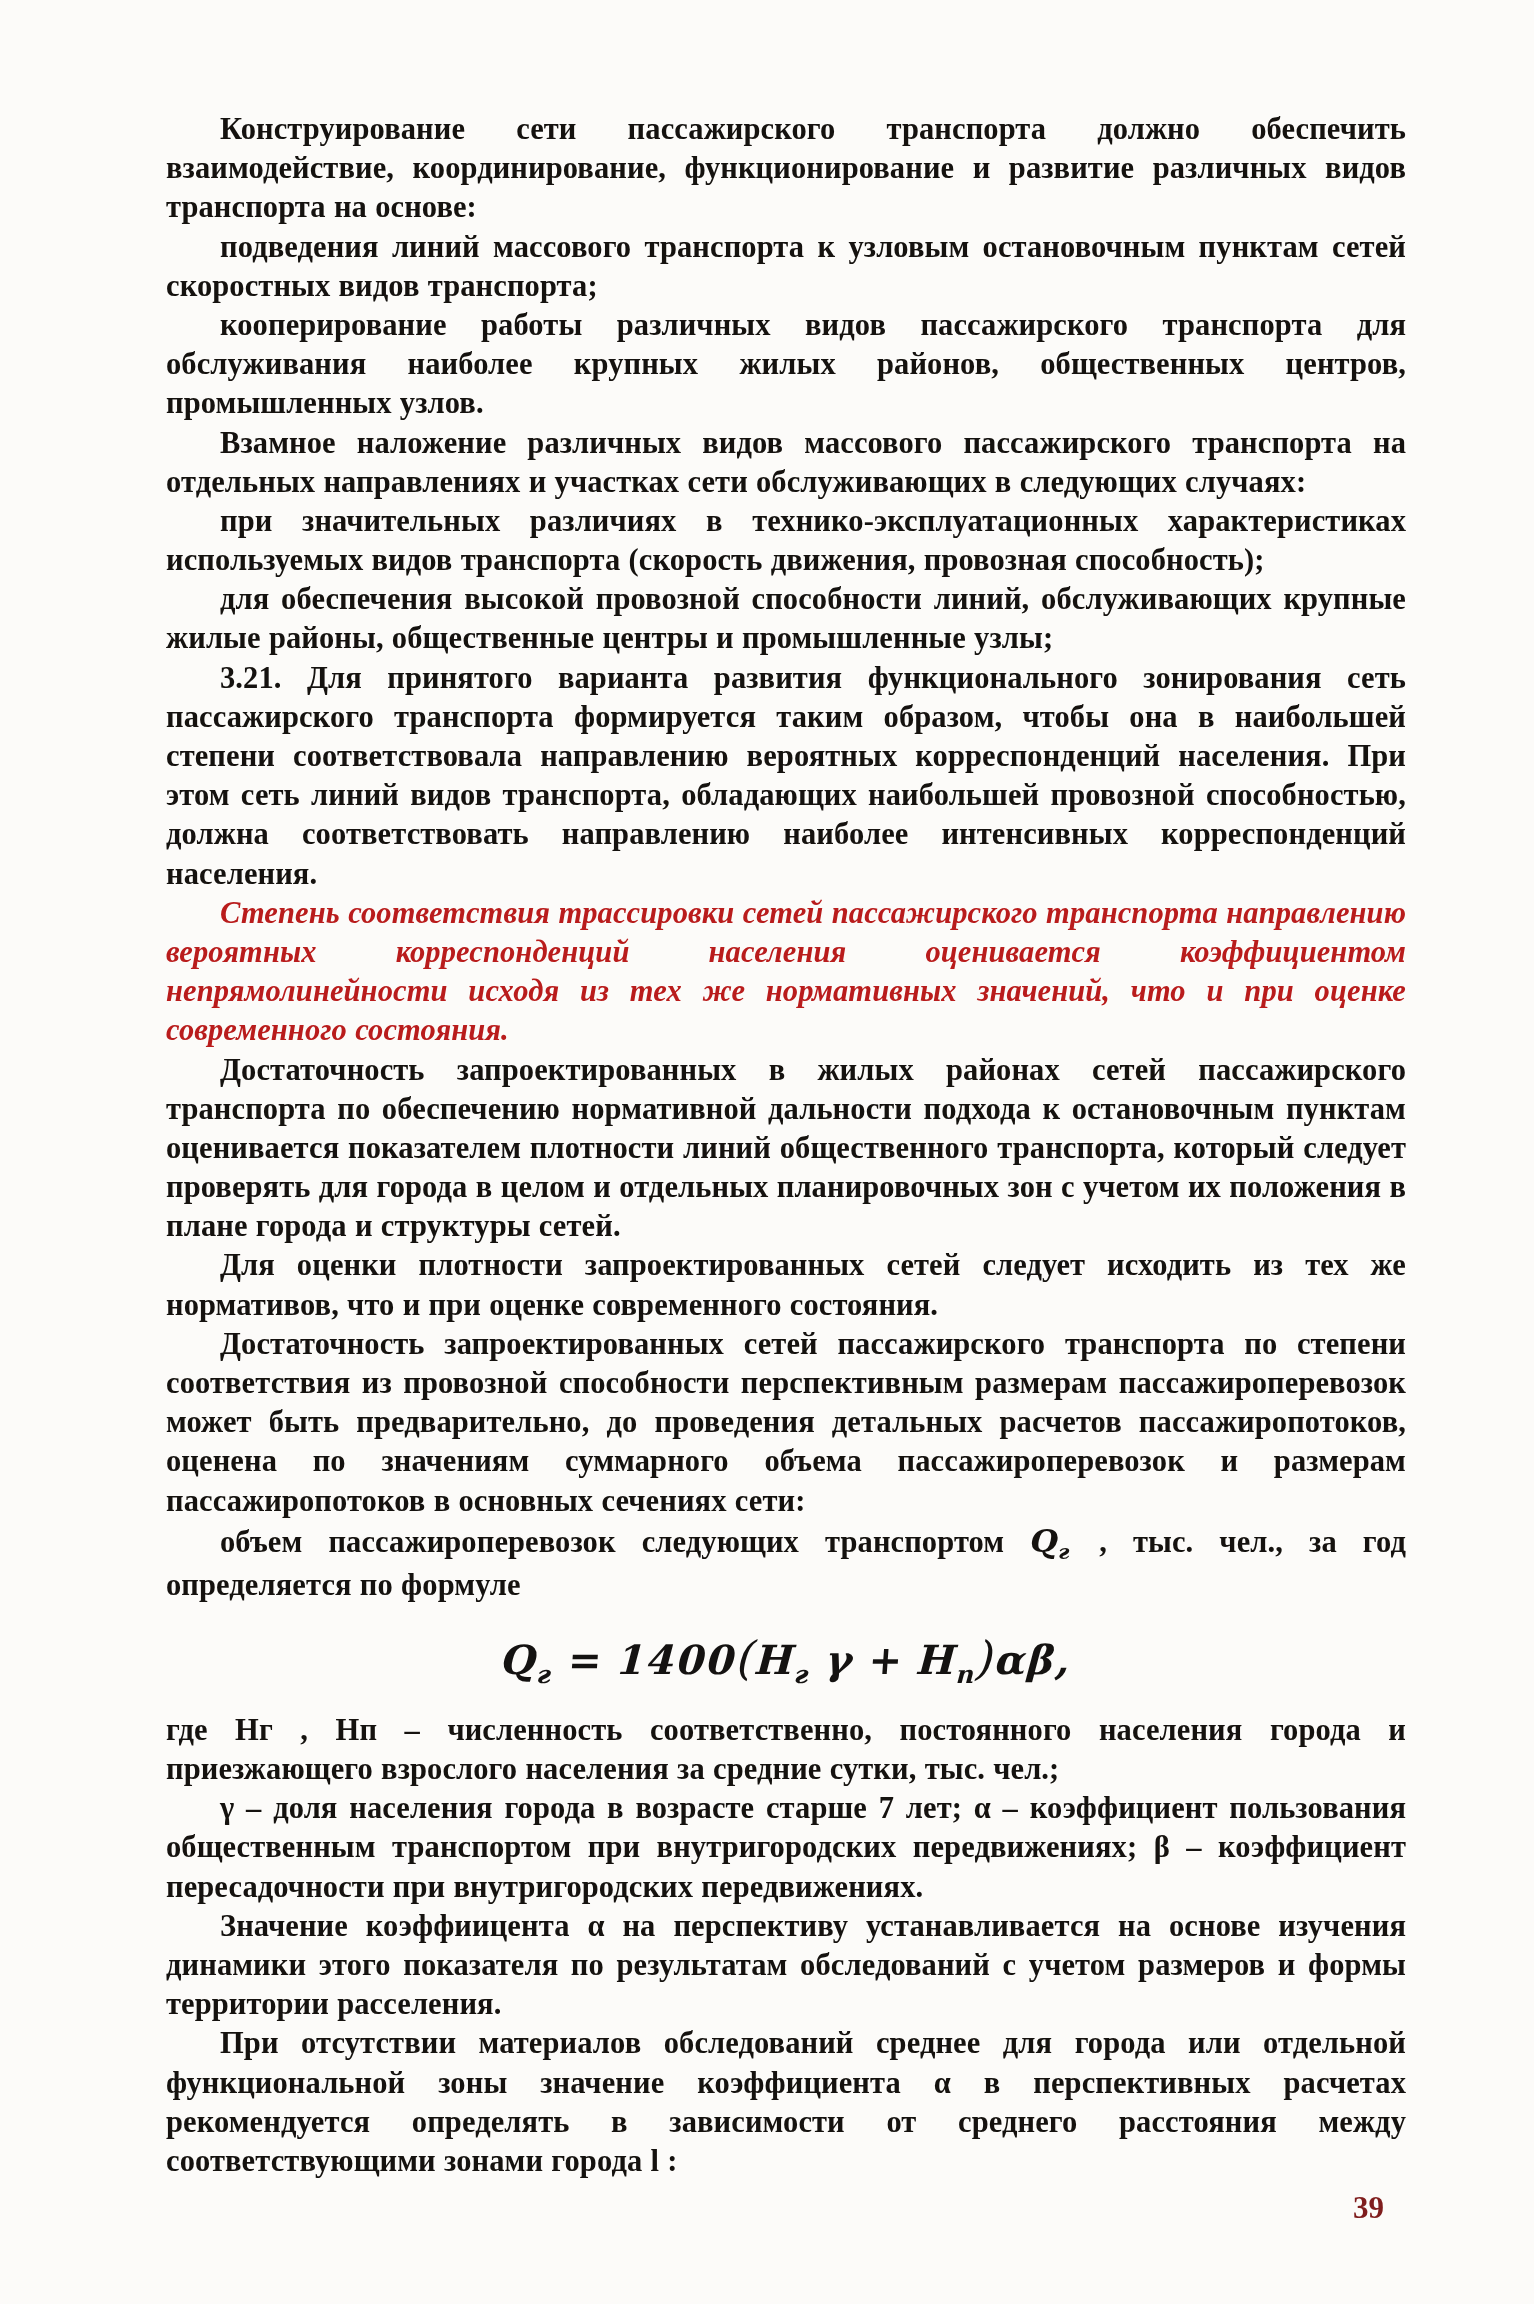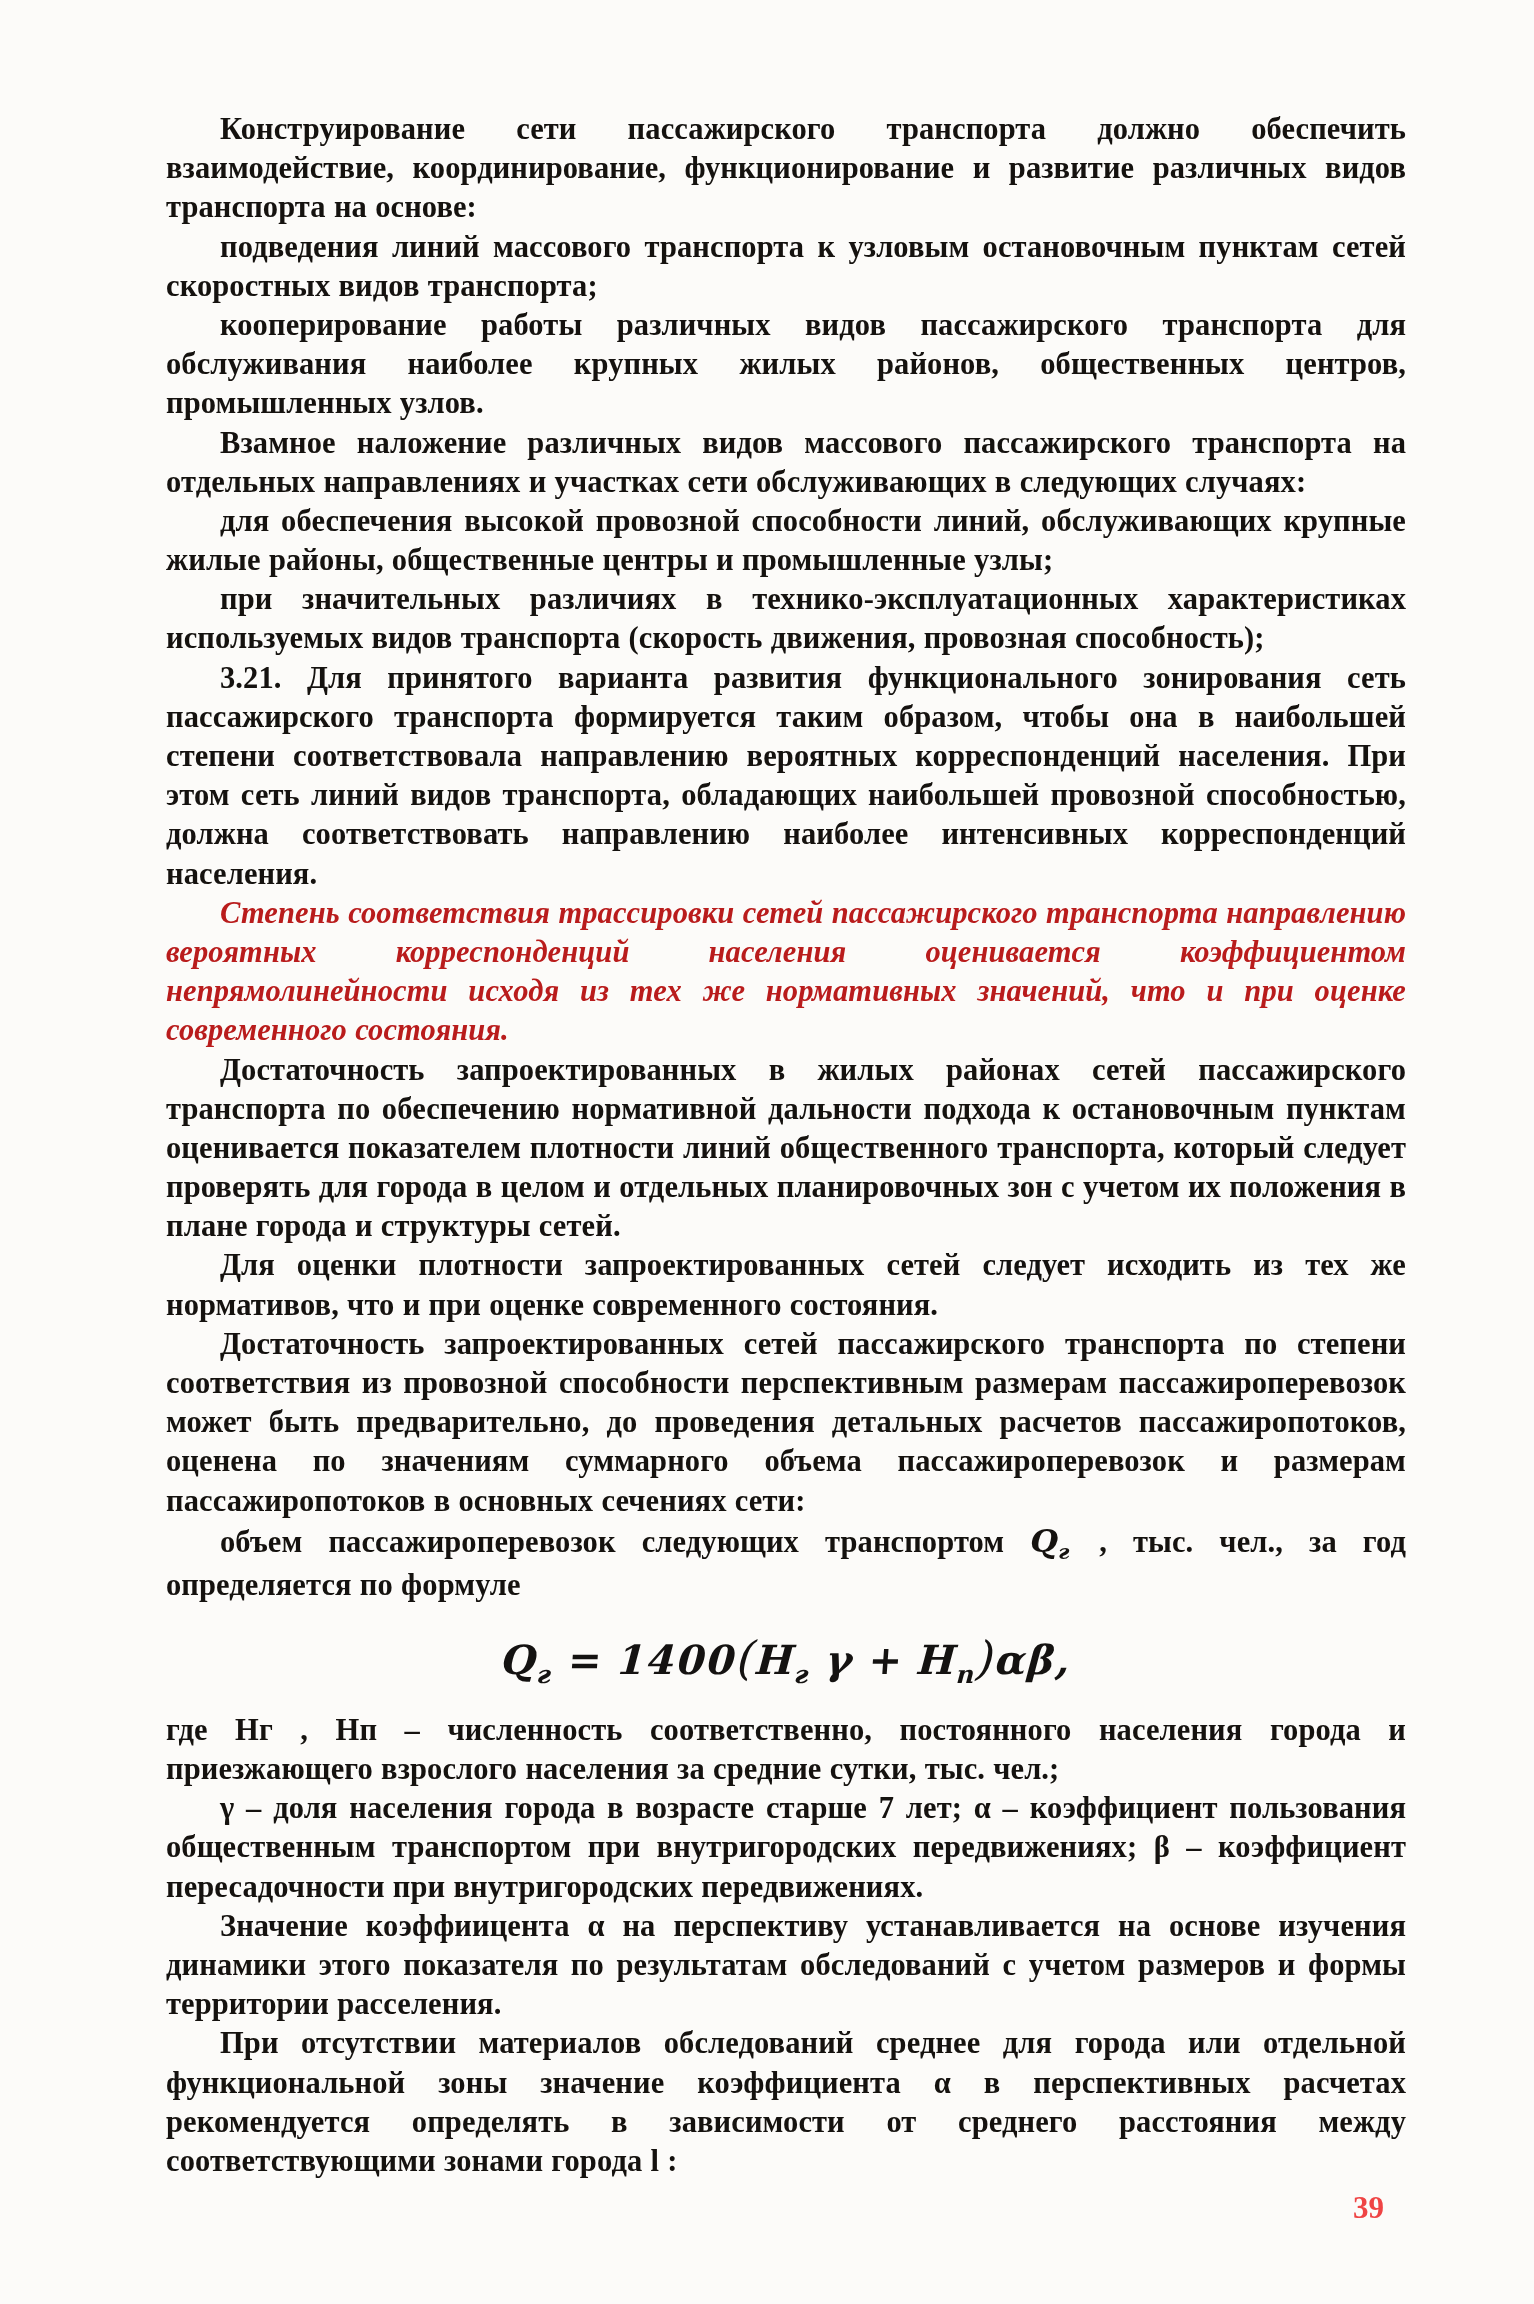--- a/index.html
+++ b/index.html
@@ -82,38 +82,38 @@
     font-size: 0.62em;
     vertical-align: sub;
   }
   .pagenum {
     position: absolute;
     right: 150px;
     bottom: 78px;
     font-size: 31px;
     font-weight: 700;
     font-family: "Liberation Serif", serif;
-    color: #ef4444;
+    color: #7f1d1d;
   }
   .blk {
     margin-bottom: 0;
   }
 </style>
 </head>
 <body>
 
 <div class="page">
   <div class="content">
 
     <p class="para blk">Конструирование сети пассажирского транспорта должно обеспечить взаимодействие, координирование, функционирование и развитие различных видов транспорта на основе:</p>
     <p class="para blk">подведения линий массового транспорта к узловым остановочным пунктам сетей скоростных видов транспорта;</p>
     <p class="para blk">кооперирование работы различных видов пассажирского транспорта для обслуживания наиболее крупных жилых районов, общественных центров, промышленных узлов.</p>
     <p class="para blk">Взамное наложение различных видов массового пассажирского транспорта на отдельных направлениях и участках сети обслуживающих в следующих случаях:</p>
+    <p class="para blk">при значительных различиях в технико-эксплуатационных характеристиках используемых видов транспорта (скорость движения, провозная способность);</p>
     <p class="para blk">для обеспечения высокой провозной способности линий, обслуживающих крупные жилые районы, общественные центры и промышленные узлы;</p>
-    <p class="para blk">при значительных различиях в технико-эксплуатационных характеристиках используемых видов транспорта (скорость движения, провозная способность);</p>
     <p class="para blk">3.21. Для принятого варианта развития функционального зонирования сеть пассажирского транспорта формируется таким образом, чтобы она в наибольшей степени соответствовала направлению вероятных корреспонденций населения. При этом сеть линий видов транспорта, обладающих наибольшей провозной способностью, должна соответствовать направлению наиболее интенсивных корреспонденций населения.</p>
     <p class="para blk italicish faded">Степень соответствия трассировки сетей пассажирского транспорта направлению вероятных корреспонденций населения оценивается коэффициентом непрямолинейности исходя из тех же нормативных значений, что и при оценке современного состояния.</p>
     <p class="para blk">Достаточность запроектированных в жилых районах сетей пассажирского транспорта по обеспечению нормативной дальности подхода к остановочным пунктам оценивается показателем плотности линий общественного транспорта, который следует проверять для города в целом и отдельных планировочных зон с учетом их положения в плане города и структуры сетей.</p>
     <p class="para blk">Для оценки плотности запроектированных сетей следует исходить из тех же нормативов, что и при оценке современного состояния.</p>
     <p class="para blk">Достаточность запроектированных сетей пассажирского транспорта по степени соответствия из провозной способности перспективным размерам пассажироперевозок может быть предварительно, до проведения детальных расчетов пассажиропотоков, оценена по значениям суммарного объема пассажироперевозок и размерам пассажиропотоков в основных сечениях сети:</p>
 
     <p class="para blk">
       <span>объем пассажироперевозок следующих транспортом</span>
       <span class="inline-sym">
         <span>Q</span><span class="sub">г</span>

